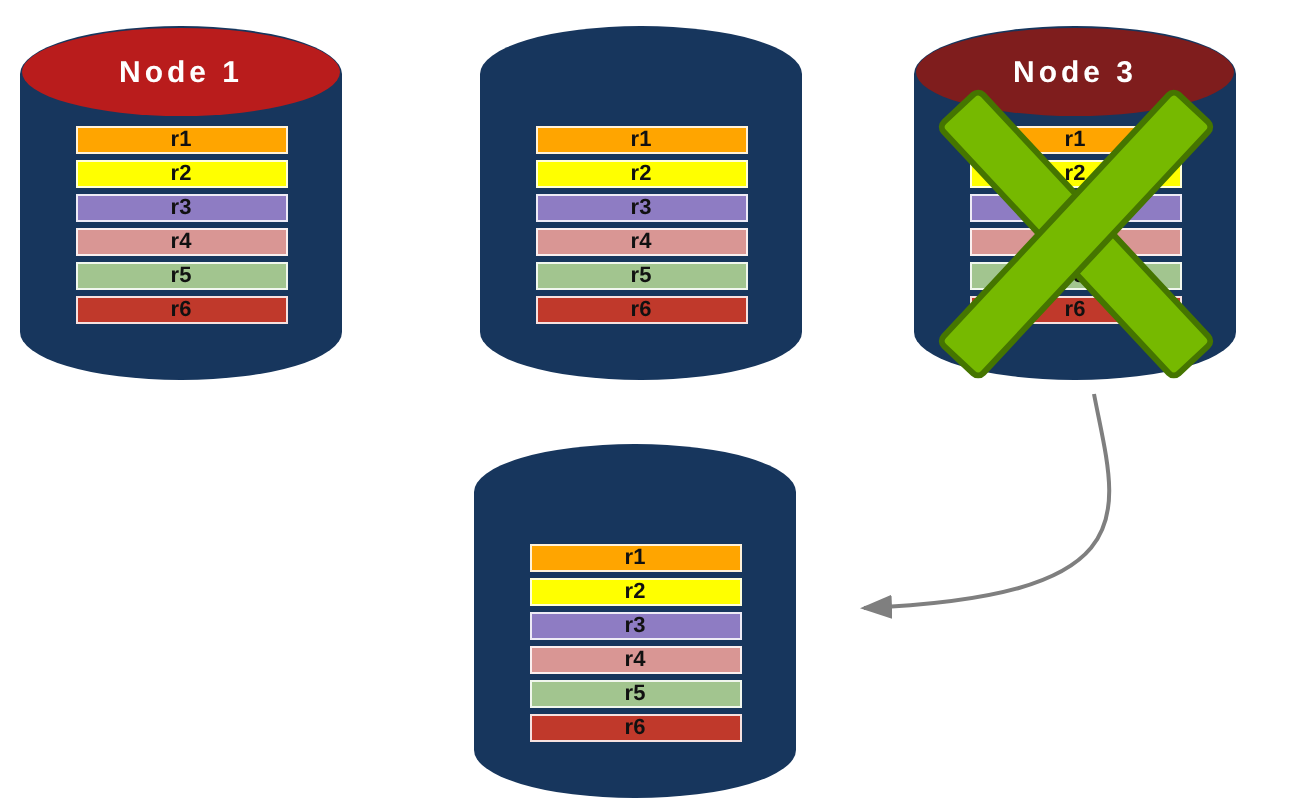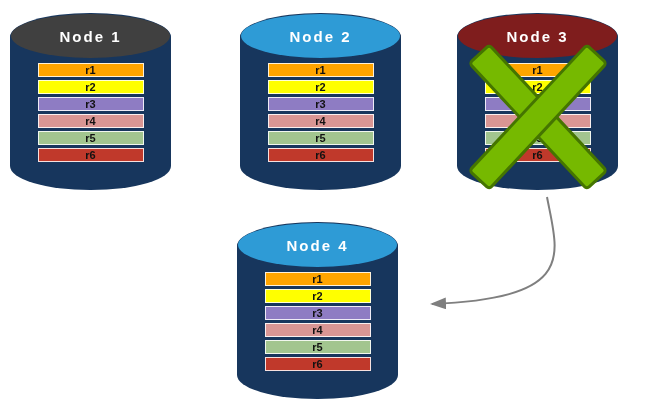--- a/index.html
+++ b/index.html
@@ -72,38 +72,35 @@
     pointer-events:none;
   }
 </style>
 </head>
 <body>
 
 <div class="canvas">
 
   <div class="node" style="left:10px;top:13px">
     <div class="cyl-body" style="background: rgb(23, 54, 93);"></div>
-    <div class="cyl-top" style="background: #404040;">
+    <div class="cyl-top" style="background: #b91c1c;">
       <span class="node-label">Node 1</span>
     </div>
     <div class="rows">
       <div class="row" style="background: rgb(255, 165, 0);">r1</div>
       <div class="row" style="background: rgb(255, 255, 0);">r2</div>
       <div class="row" style="background: rgb(142, 124, 195);">r3</div>
       <div class="row" style="background: rgb(217, 150, 148);">r4</div>
       <div class="row" style="background: rgb(162, 197, 143);">r5</div>
       <div class="row" style="background: rgb(192, 57, 43);">r6</div>
     </div>
   </div>
 
   <div class="node" style="left:240px;top:13px">
     <div class="cyl-body" style="background: rgb(23, 54, 93);"></div>
-    <div class="cyl-top" style="background: rgb(46, 155, 214);">
-      <span class="node-label">Node 2</span>
-    </div>
     <div class="rows">
       <div class="row" style="background: rgb(255, 165, 0);">r1</div>
       <div class="row" style="background: rgb(255, 255, 0);">r2</div>
       <div class="row" style="background: rgb(142, 124, 195);">r3</div>
       <div class="row" style="background: rgb(217, 150, 148);">r4</div>
       <div class="row" style="background: rgb(162, 197, 143);">r5</div>
       <div class="row" style="background: rgb(192, 57, 43);">r6</div>
     </div>
   </div>
 
@@ -121,23 +118,20 @@
       <div class="row" style="background: rgb(192, 57, 43);">r6</div>
     </div>
     <div class="x-mark">
       <div class="x-stroke x1" style="background: rgb(118, 185, 0);"></div>
       <div class="x-stroke x2" style="background: rgb(118, 185, 0);"></div>
     </div>
   </div>
 
   <div class="node" style="left:237px;top:222px">
     <div class="cyl-body" style="background: rgb(23, 54, 93);"></div>
-    <div class="cyl-top" style="background: rgb(46, 155, 214);">
-      <span class="node-label">Node 4</span>
-    </div>
     <div class="rows">
       <div class="row" style="background: rgb(255, 165, 0);">r1</div>
       <div class="row" style="background: rgb(255, 255, 0);">r2</div>
       <div class="row" style="background: rgb(142, 124, 195);">r3</div>
       <div class="row" style="background: rgb(217, 150, 148);">r4</div>
       <div class="row" style="background: rgb(162, 197, 143);">r5</div>
       <div class="row" style="background: rgb(192, 57, 43);">r6</div>
     </div>
   </div>
 

